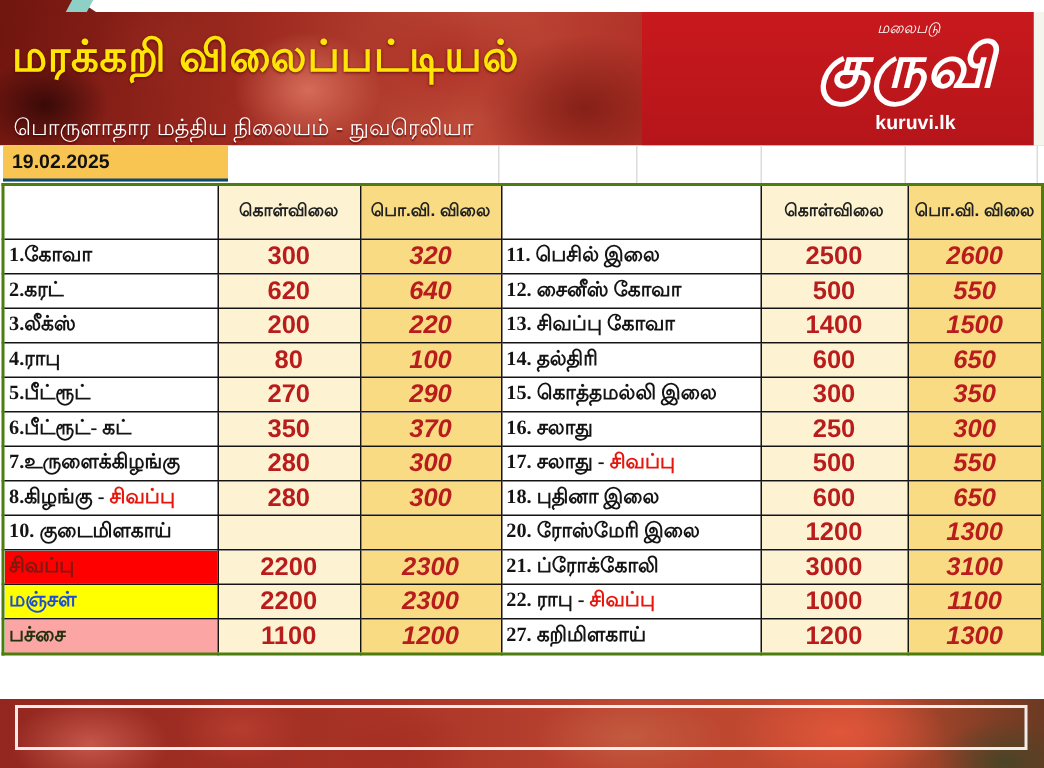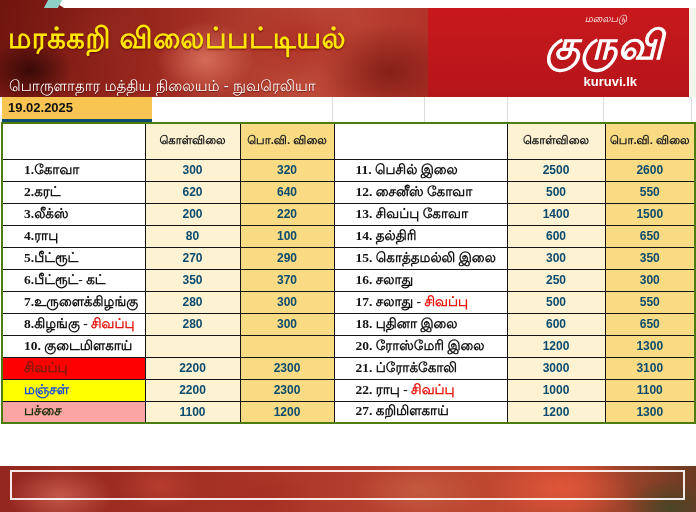--- a/index.html
+++ b/index.html
@@ -51,21 +51,21 @@
     position:absolute;right:26px;top:14px;font-size:40px;line-height:46px;color:#ffffff;
     font-family:"DejaVu Serif",serif;font-weight:bold;font-style:italic;white-space:nowrap;
   }
   .logo-domain{
     position:absolute;right:52px;top:66px;font-size:13px;font-weight:bold;color:#ffffff;
   }
   
   .date-band{position:absolute;top:97px;left:0;width:696px;height:25px;background:#ffffff;}
   .date-cell{
     position:absolute;left:2px;top:0;width:144px;height:22px;background:#f9c552;
-    border-bottom:4px solid #0c4a6e;
+    border-bottom:2px solid #0c4a6e;
     font-size:13px;font-weight:bold;color:#111111;line-height:22px;padding-left:6px;
     box-sizing:content-box;
   }
   .gridline{position:absolute;top:0;width:1px;height:25px;background:#dcdcdc;}
   
   .price-table{
     position:absolute;top:122px;left:1px;width:693px;
     border-collapse:collapse;table-layout:fixed;
     border:2px solid #4d7c0f;
   }
@@ -73,25 +73,25 @@
     border:1px solid #141414;overflow:hidden;white-space:nowrap;
     box-sizing:border-box;
   }
   .price-table th{height:36px;font-size:11.5px;font-weight:bold;color:#202020;text-align:center;}
   .price-table td{height:22px;}
   th.blank-h{background:#ffffff;}
   th.buy-h{background:#fdf3d2;}
   th.sell-h{background:#f8db83;}
   td.name{
     background:#ffffff;font-family:"Liberation Serif",serif;font-weight:bold;
-    font-size:13.5px;color:#141414;padding-left:21px;text-align:left;
-  }
-  td.price{font-size:12px;font-weight:bold;color:#0c4a6e;text-align:center;}
+    font-size:13.5px;color:#141414;padding-left:3px;text-align:left;
+  }
+  td.price{font-size:17px;font-weight:bold;color:#b91c1c;text-align:center;}
   td.price.buy{background:#fdf3d2;}
-  td.price.sell{background:#f8db83;}
+  td.price.sell{background:#f8db83;font-style:italic;}
   .accent{color:#e8150d;}
   td.bg-red{background:#fe0000;color:#7b1a10;}
   td.bg-yellow{background:#ffff00;color:#1d4ed8;}
   td.bg-green{background:#fca5a5;color:#23320f;}
   
   .bottom-band{
     position:absolute;left:0;top:466px;width:696px;height:46px;
     background:
       radial-gradient(70px 40px at 60px 30px, #c4574a, transparent 75%),
       radial-gradient(60px 35px at 160px 20px, #b63c2f, transparent 70%),

